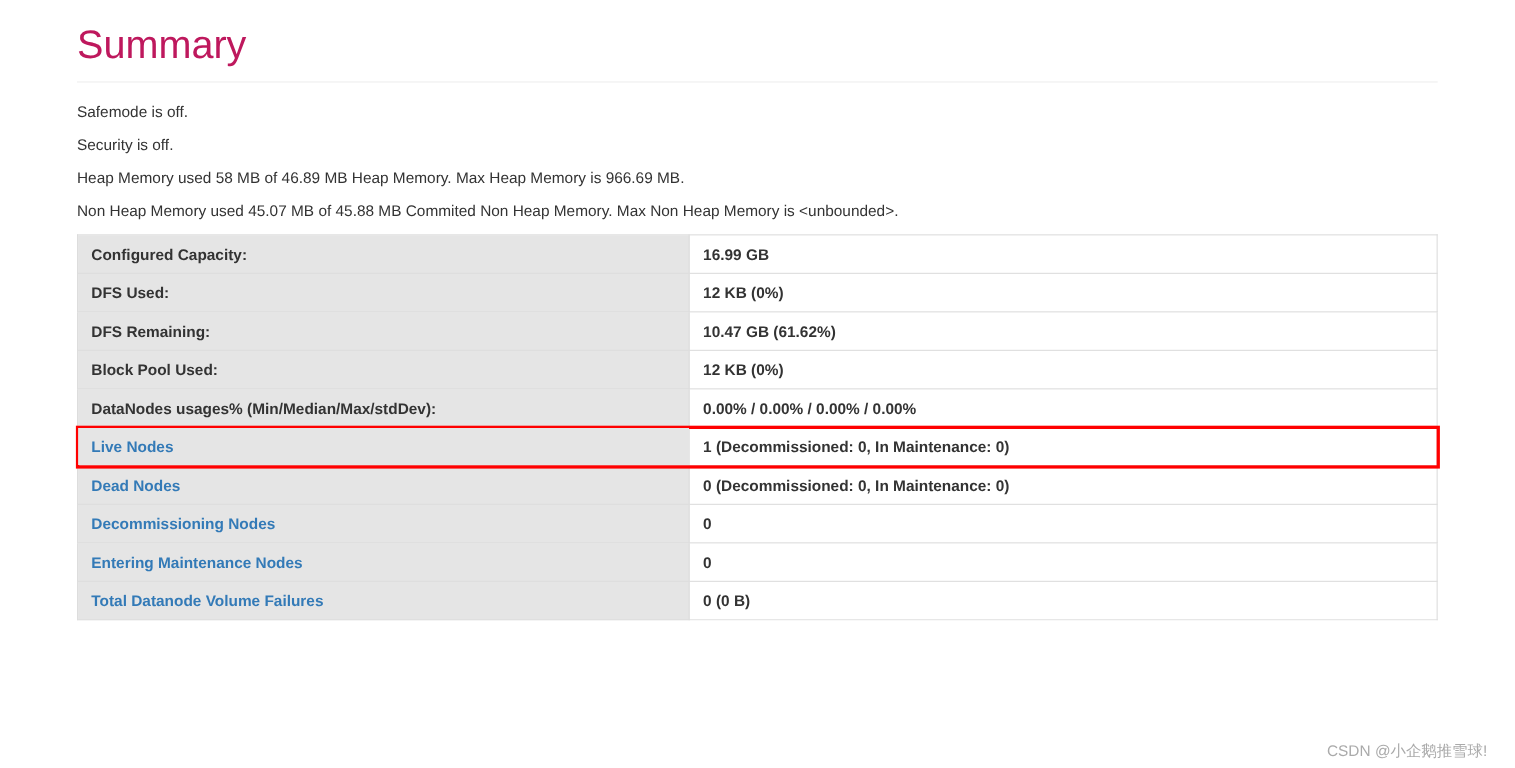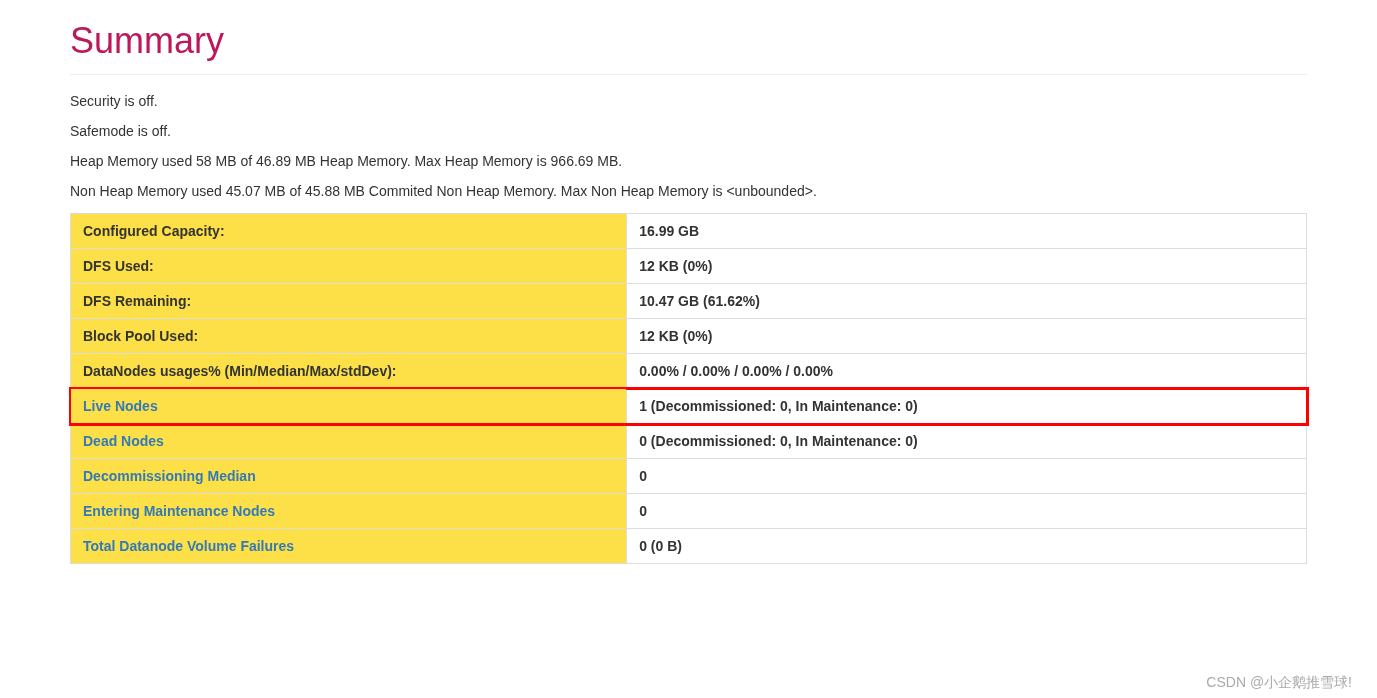--- a/index.html
+++ b/index.html
@@ -41,21 +41,21 @@
     table.summary-table th {
       border: 1px solid #ddd;
       padding: 9px 12px;
       text-align: left;
       vertical-align: middle;
       font-weight: bold;
     }
     table.summary-table th {
       font-weight: 700;
       color: #333;
-      background: #fde047;
+      background: #e5e5e5;
       width: 45%;
     }
     table.summary-table td {
       color: #333;
     }
     .link-cell {
       color: #337ab7;
       font-weight: 700;
       cursor: pointer;
     }
@@ -77,22 +77,22 @@
       pointer-events: none;
     }
   </style>
 </head>
 <body>
 
 <h1>Summary</h1>
 <hr class="heading-rule">
 
 <div class="status-lines">
+  <p>Safemode is off.</p>
   <p>Security is off.</p>
-  <p>Safemode is off.</p>
   <p>Heap Memory used 58 MB of 46.89 MB Heap Memory. Max Heap Memory is 966.69 MB.</p>
   <p>Non Heap Memory used 45.07 MB of 45.88 MB Commited Non Heap Memory. Max Non Heap Memory is &lt;unbounded&gt;.</p>
 </div>
 
 <table class="summary-table">
   <tbody>
     <tr>
       <th>Configured Capacity:</th>
       <td>16.99 GB</td>
     </tr>
@@ -114,21 +114,21 @@
     </tr>
     <tr class="highlight-row">
       <th><a class="link-cell">Live Nodes</a></th>
       <td>1 (Decommissioned: 0, In Maintenance: 0)</td>
     </tr>
     <tr>
       <th><a class="link-cell">Dead Nodes</a></th>
       <td>0 (Decommissioned: 0, In Maintenance: 0)</td>
     </tr>
     <tr>
-      <th><a class="link-cell">Decommissioning Median</a></th>
+      <th><a class="link-cell">Decommissioning Nodes</a></th>
       <td>0</td>
     </tr>
     <tr>
       <th><a class="link-cell">Entering Maintenance Nodes</a></th>
       <td>0</td>
     </tr>
     <tr>
       <th><a class="link-cell">Total Datanode Volume Failures</a></th>
       <td>0 (0 B)</td>
     </tr>

